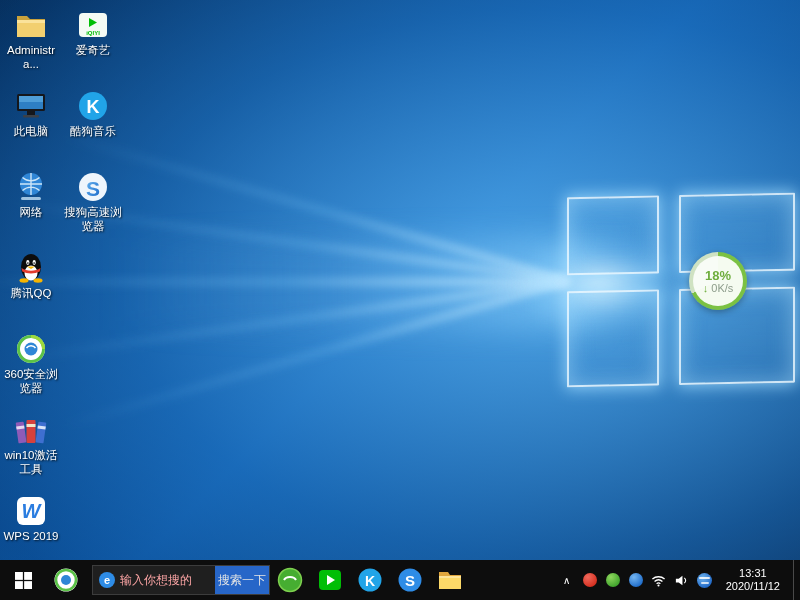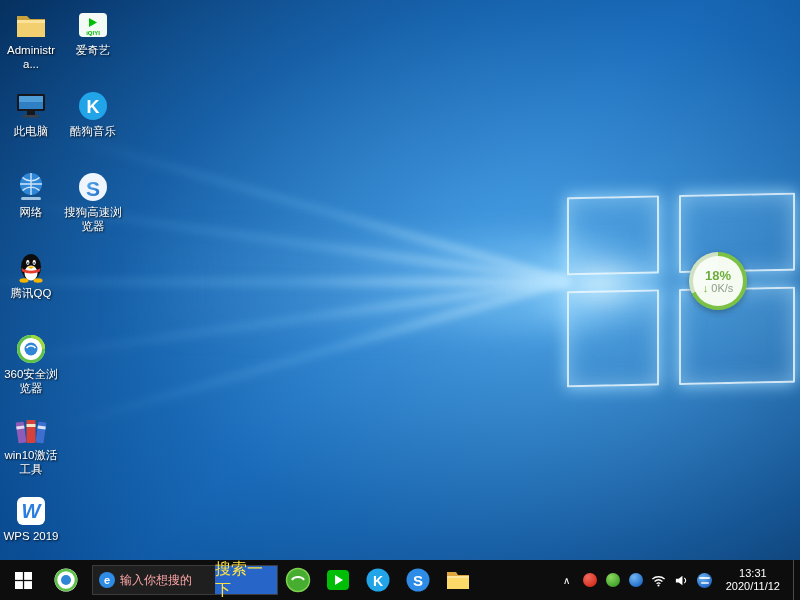--- a/index.html
+++ b/index.html
@@ -65,21 +65,21 @@
   .start svg { width:17px; height:17px; display:block; }
   .pinned { width:40px; }
   .pinned svg, .pinned .cir { width:26px; height:26px; display:block; }
 
   .search-box { height:30px; margin-left:6px; display:flex; align-items:stretch;
     background:#1f1f1f; border:1px solid #3c3c3c; }
   .search-input { width:122px; display:flex; align-items:center; gap:5px; padding-left:6px; cursor:text; }
   .engine { width:16px; height:16px; border-radius:50%; background:#2e8ce6; color:#fff;
     font-size:11px; font-weight:bold; display:flex; align-items:center; justify-content:center; }
   .search-text { font-size:12px; color:#fca5a5; white-space:nowrap; }
-  .search-go { width:62px; background:#2766c8; color:#fde047; font-size:16px;
+  .search-go { width:54px; background:#2766c8; color:#e5e5e5; font-size:12px;
     display:flex; align-items:center; justify-content:center; cursor:pointer; }
 
   .tray { margin-left:auto; display:flex; align-items:center; gap:7px; padding-right:2px; }
   .tray-ic { width:16px; height:16px; display:flex; align-items:center; justify-content:center;
     cursor:pointer; color:#fff; font-size:10px; }
   .tray-ic svg { width:15px; height:15px; display:block; }
   .dot { width:14px; height:14px; border-radius:50%; }
   .dot-red { background:radial-gradient(circle at 35% 30%, #f1695c, #d42f1f 75%); }
   .dot-green { background:radial-gradient(circle at 35% 30%, #8ed75d, #3fa32c 75%); }
   .dot-blue { background:radial-gradient(circle at 35% 30%, #74b6f2, #1f6cc9 75%); }

